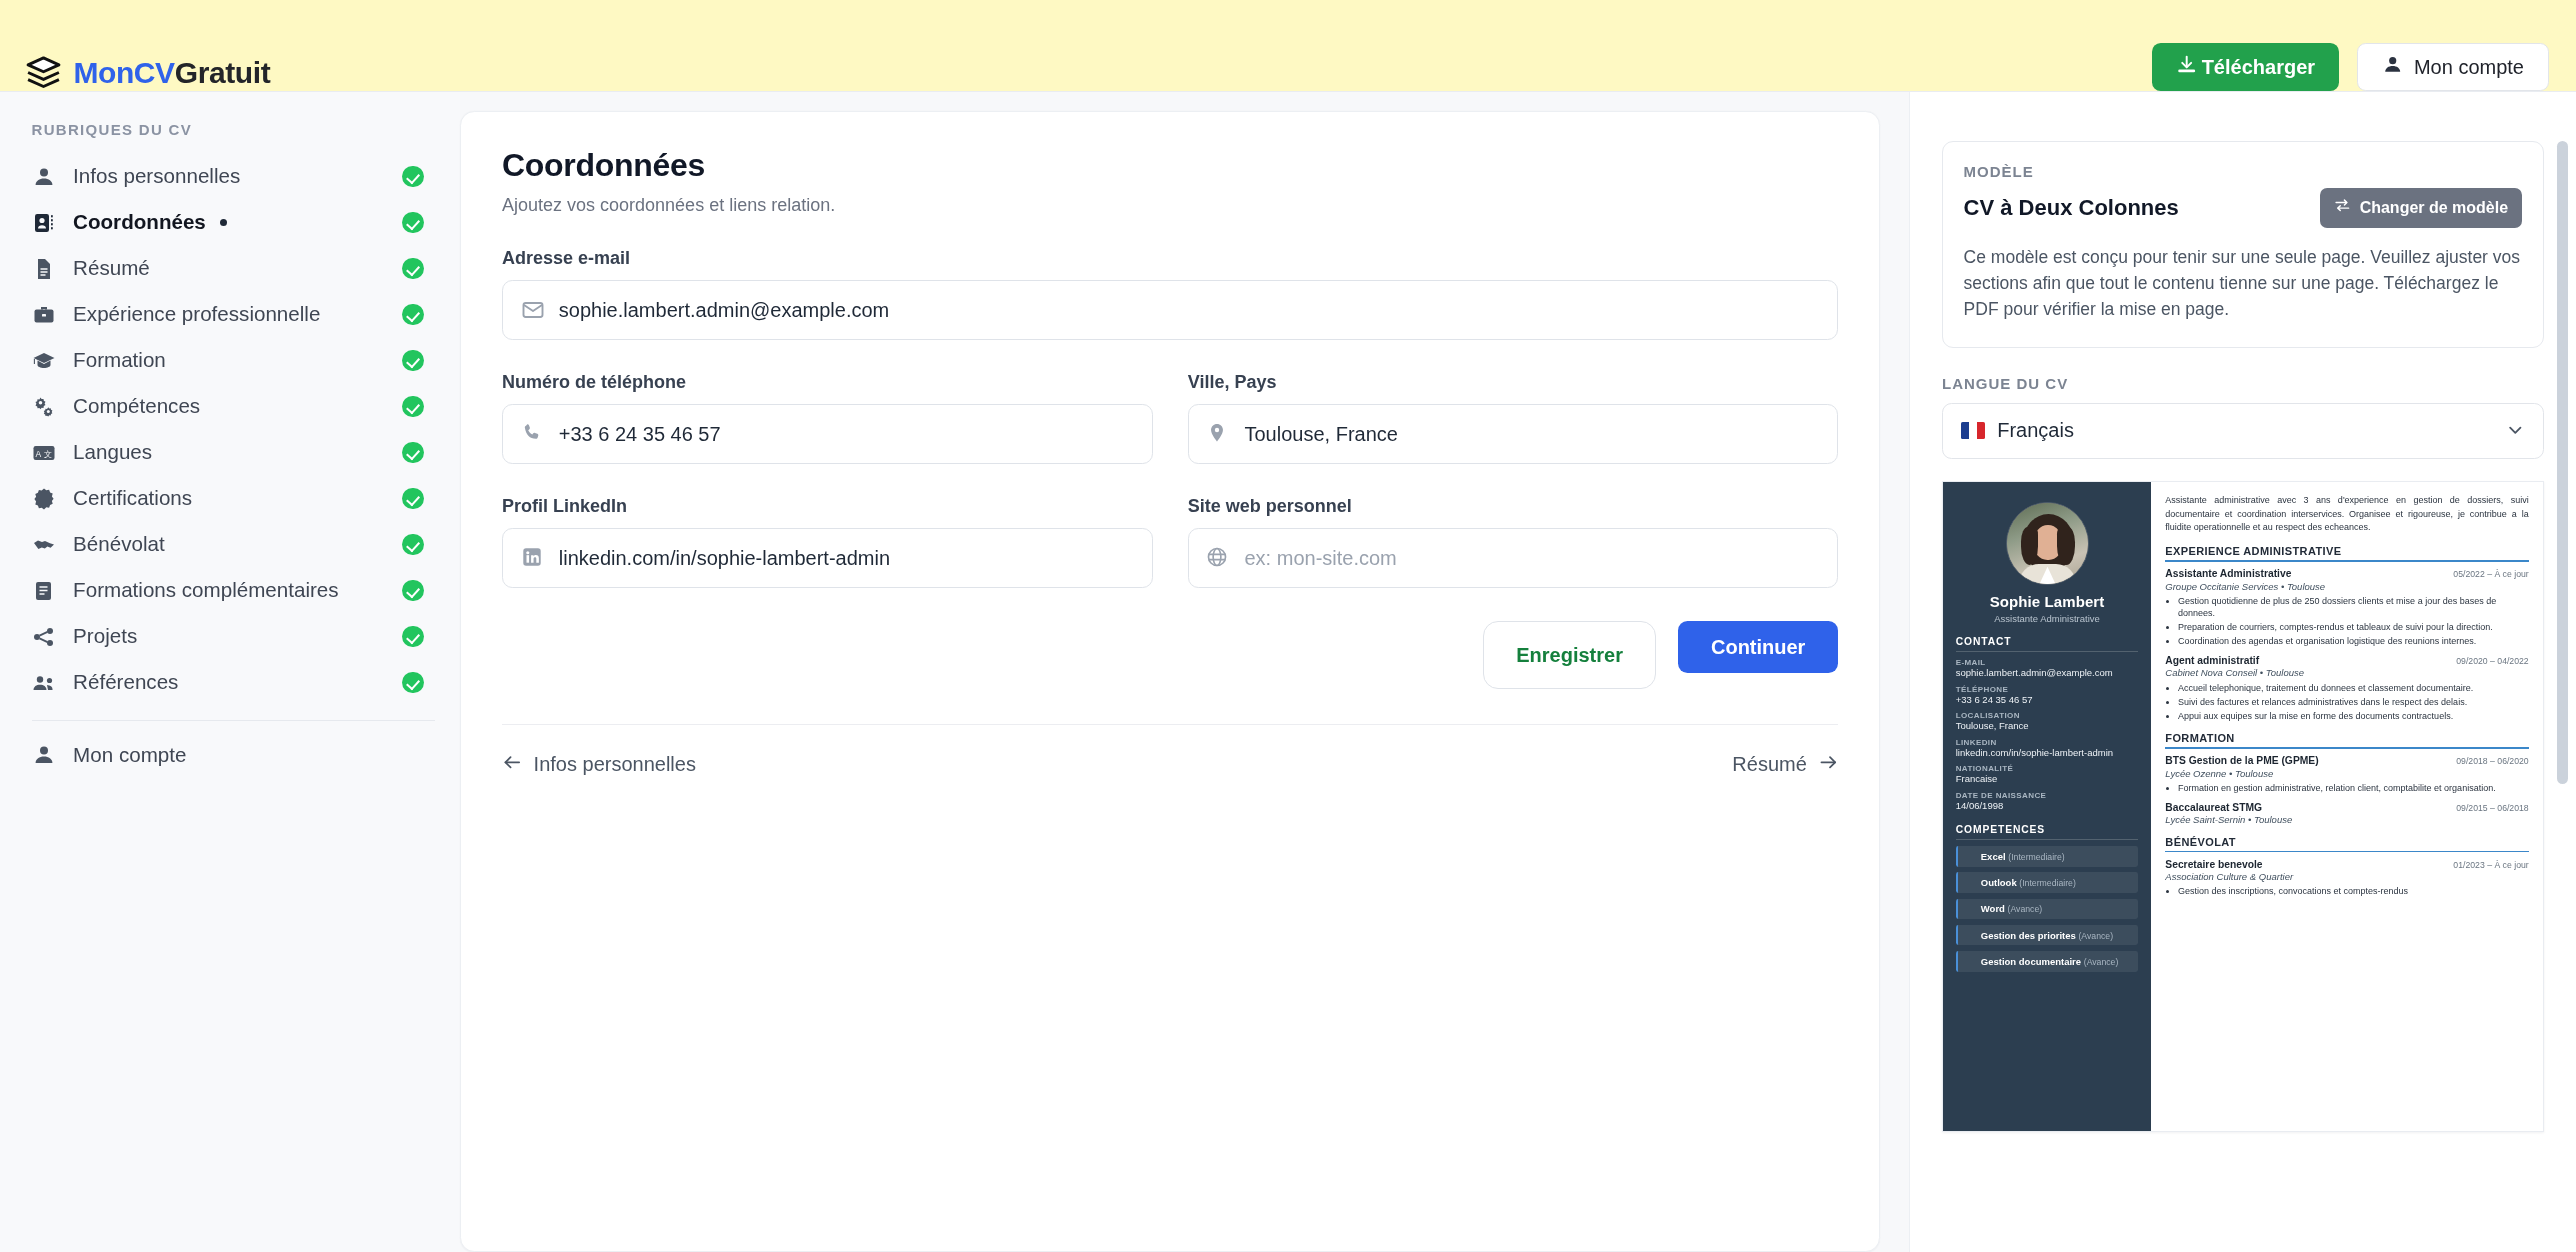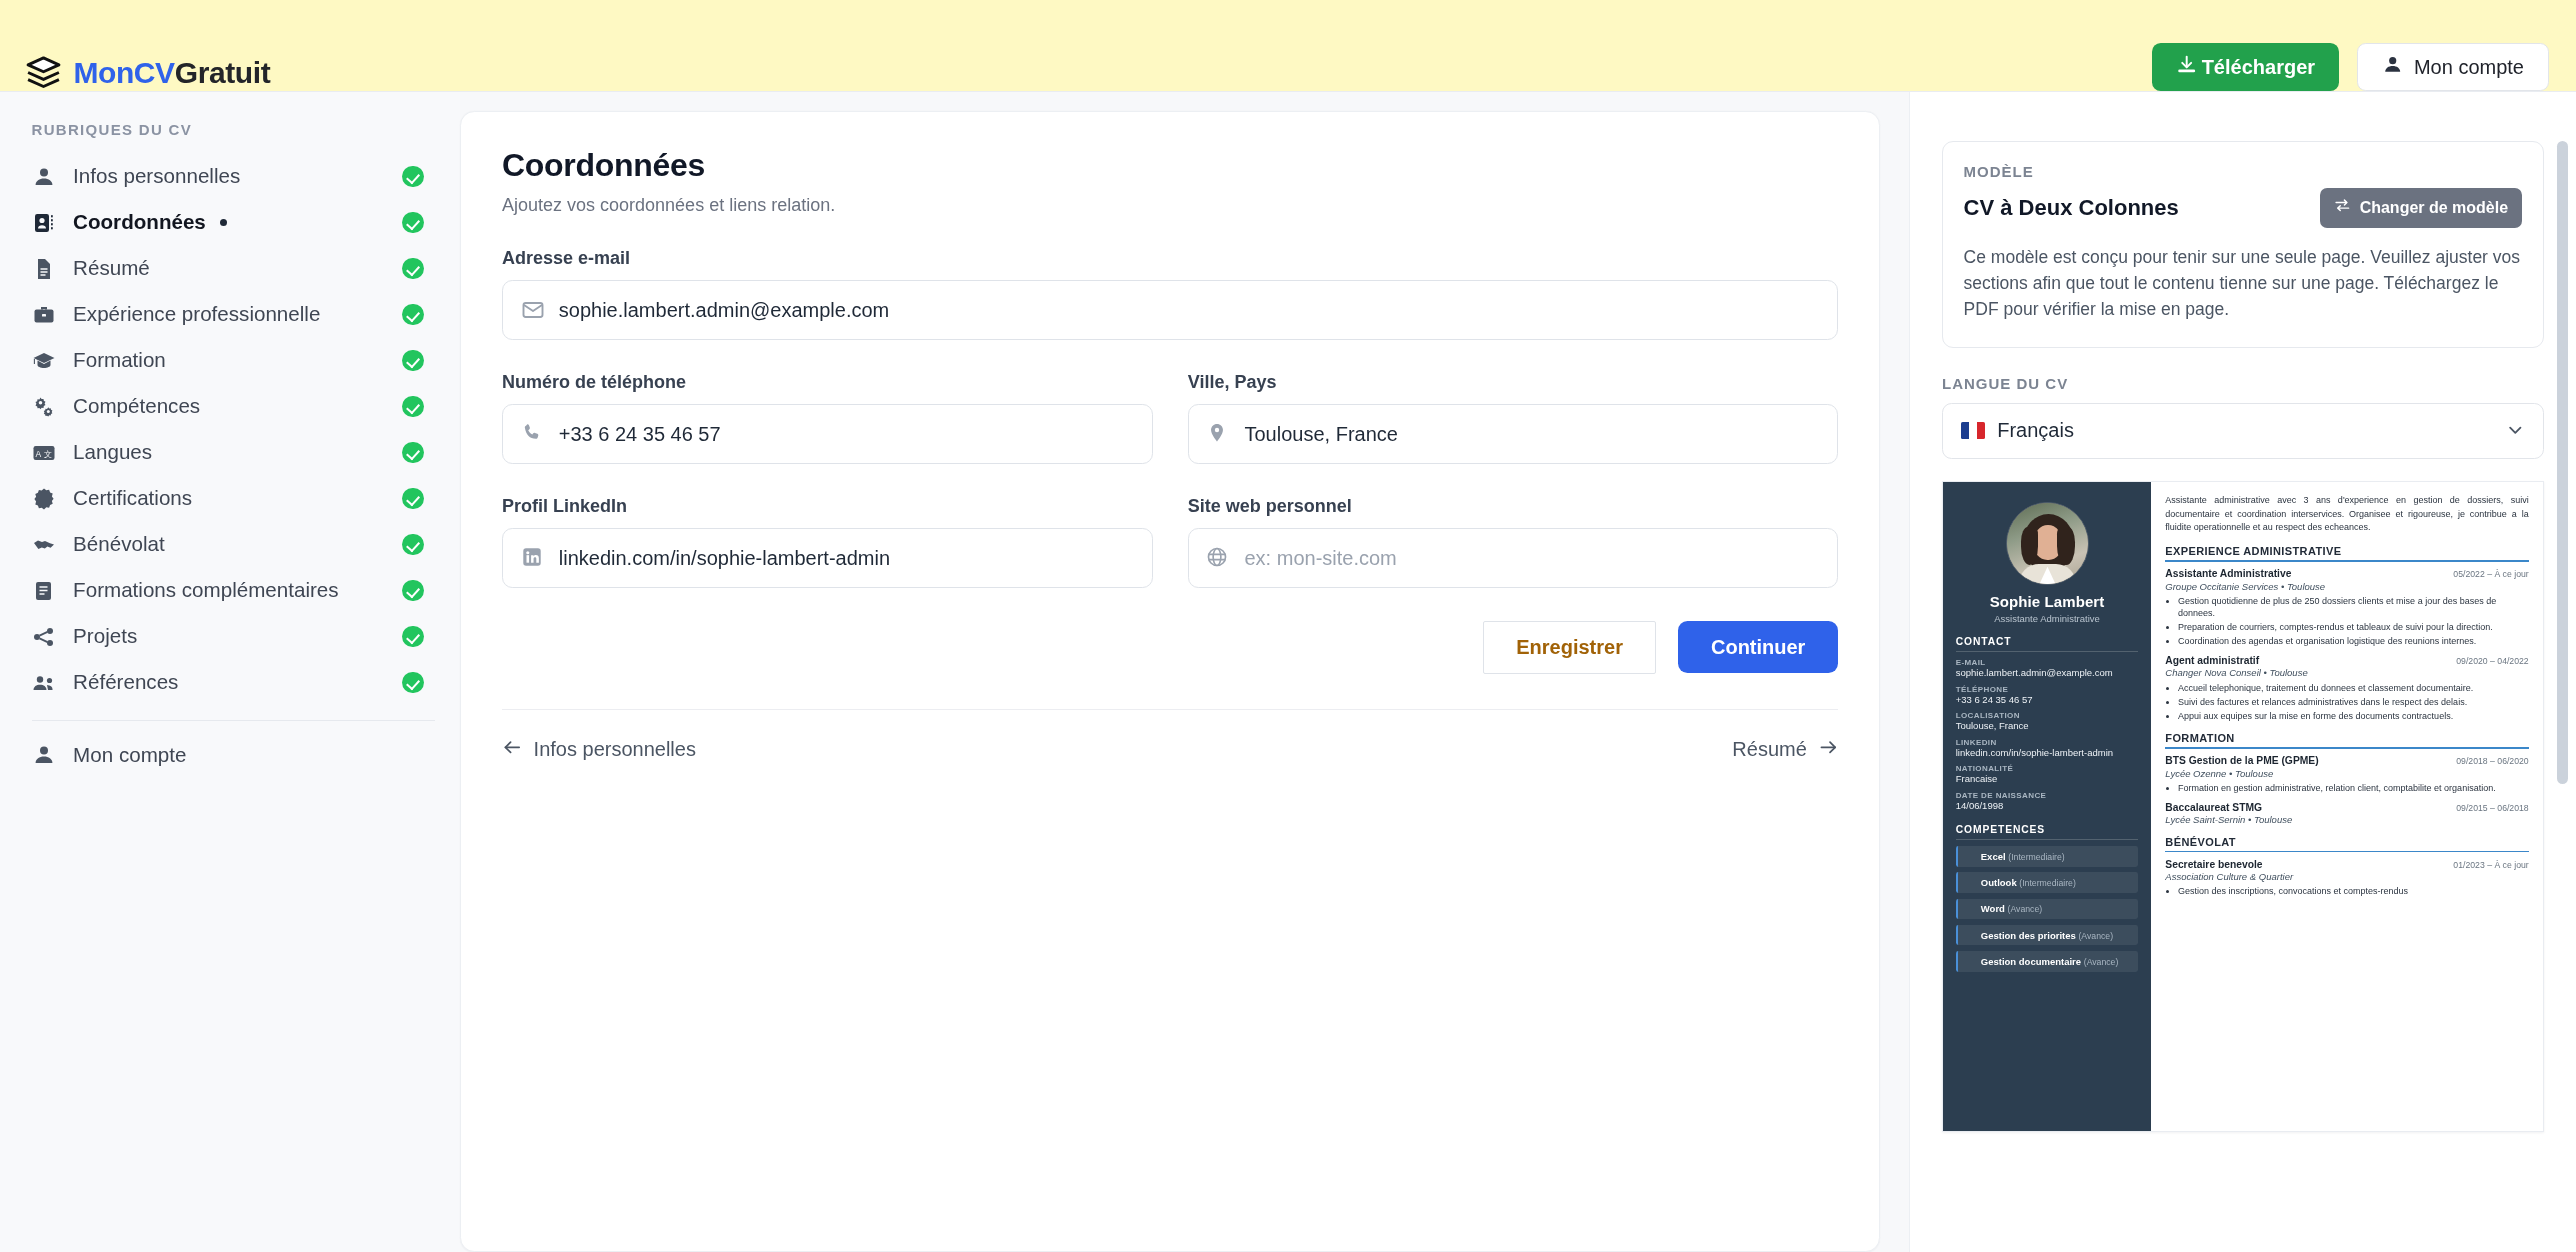--- a/index.html
+++ b/index.html
@@ -96,22 +96,22 @@
   }
   .input .f-ic { width: 24px; height: 24px; flex: 0 0 24px; color: #9aa2ae; }
   .input .f-val { font-size: 20px; color: #1f2937; }
   .input .f-val.ph { color: #9aa2ae; }
   .row2 { display: flex; gap: 35px; }
   .row2 > div { flex: 1; min-width: 0; }
   .mt-big { margin-top: 32px; }
 
   .actions { display: flex; justify-content: flex-end; gap: 22px; margin-top: 33px; }
   .btn-save {
-    border: 0.8px solid #dfe3e9; background: #fff; border-radius: 2px;
-    height: 53px; padding: 0 32px; font-size: 20px; font-weight: bold; color: #a16207;
+    border: 0.8px solid #dfe3e9; background: #fff; border-radius: 15px;
+    height: 68px; padding: 0 32px; font-size: 20px; font-weight: bold; color: #15803d;
     cursor: pointer; font-family: "Liberation Sans", sans-serif;
   }
   .btn-continue {
     border: none; background: #2f62ea; border-radius: 9.5px;
     height: 52px; padding: 0 33px; font-size: 20px; font-weight: bold; color: #fff;
     cursor: pointer; font-family: "Liberation Sans", sans-serif;
   }
   .hr { height: 0.8px; background: #ecedf1; margin-top: 35px; }
   .pager { display: flex; justify-content: space-between; align-items: center; margin-top: 27px; }
   .pager a { font-size: 20px; color: #4b5563; text-decoration: none; display: flex; align-items: center; gap: 11px; cursor: pointer; }
@@ -597,21 +597,21 @@
             <li>Gestion quotidienne de plus de 250 dossiers clients et mise a jour des bases de donnees.</li>
             <li>Preparation de courriers, comptes-rendus et tableaux de suivi pour la direction.</li>
             <li>Coordination des agendas et organisation logistique des reunions internes.</li>
           </ul>
         </div>
         <div>
           <div class="cv-job">
             <div class="cv-job-t">Agent administratif</div>
             <div class="cv-job-d">09/2020 – 04/2022</div>
           </div>
-          <div class="cv-org">Changer Nova Conseil • Toulouse</div>
+          <div class="cv-org">Cabinet Nova Conseil • Toulouse</div>
           <ul class="cv-ul">
             <li>Accueil telephonique, traitement du donnees et classement documentaire.</li>
             <li>Suivi des factures et relances administratives dans le respect des delais.</li>
             <li>Appui aux equipes sur la mise en forme des documents contractuels.</li>
           </ul>
         </div>
 
         <div class="cv-h">FORMATION</div>
         <div class="cv-h-rule"></div>
         <div>

